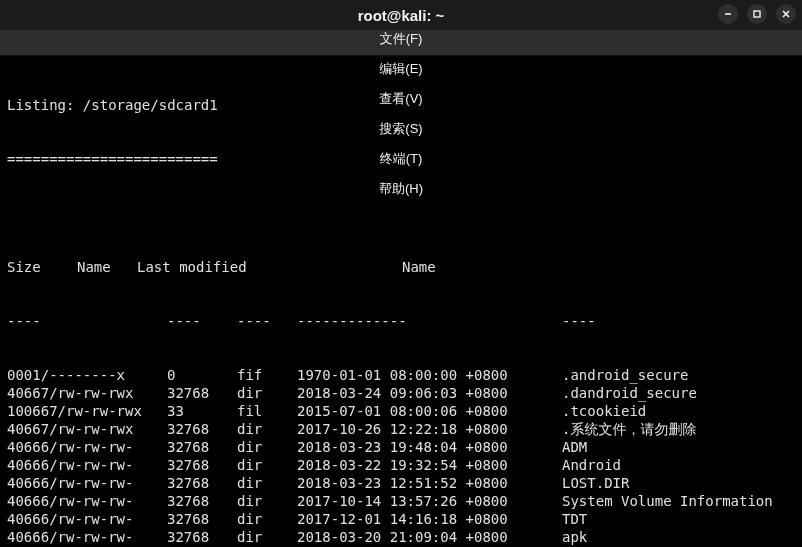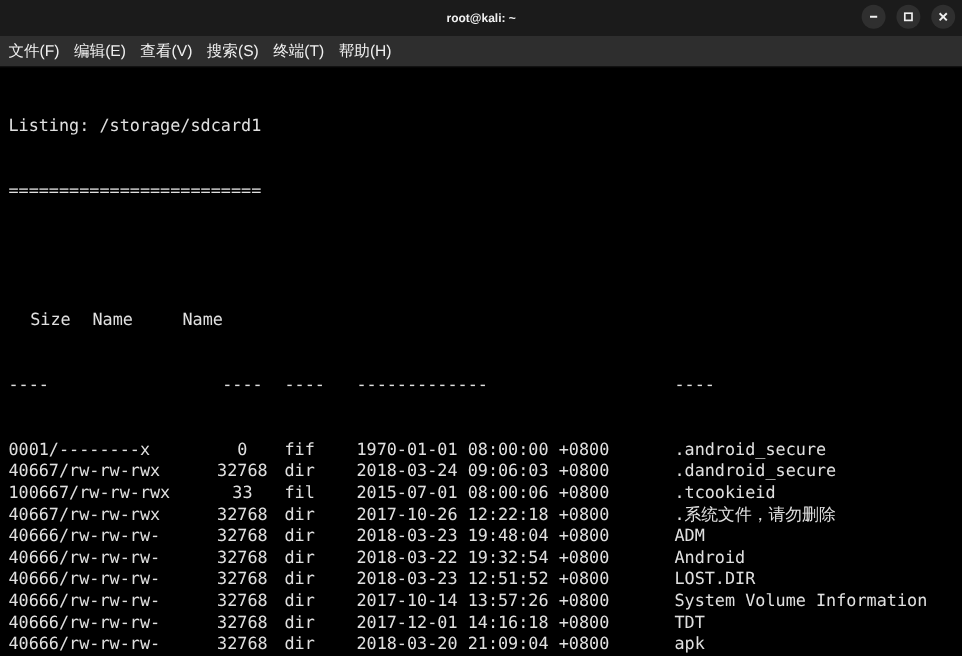--- a/index.html
+++ b/index.html
@@ -15,21 +15,21 @@
       overflow: hidden;
     }
     .titlebar {
       background: #1b1b1b;
       height: 30px;
       display: flex;
       align-items: center;
       justify-content: center;
       position: relative;
       color: #f0f0f0;
-      font-size: 10px;
+      font-size: 15px;
       font-weight: bold;
     }
     .titlebar-controls {
       position: absolute;
       right: 6px;
       top: 4px;
       display: flex;
       gap: 9px;
     }
     .titlebar-btn {
@@ -49,37 +49,38 @@
     .menubar {
       background: #2e2e2e;
       height: 26px;
       display: flex;
       align-items: center;
       padding: 0 7px;
       gap: 12px;
       color: #f0f0f0;
       font-size: 13px;
       border-bottom: 1px solid #111;
+      flex-direction: column;
     }
     .menu-item {
       cursor: pointer;
     }
     .term {
       padding: 4px 7px;
       font-family: "DejaVu Sans Mono", Menlo, Consolas, monospace;
       font-size: 14px;
       line-height: 18px;
       color: #e0e0e0;
       background: #000;
       white-space: pre;
       height: calc(100% - 56px);
     }
     .term-row { height: 18px; display: flex; }
     .col-mode  { display:inline-block; width: 160px; }
-    .col-size  { display:inline-block; width: 70px; text-align: center; }
+    .col-size  { display:inline-block; width: 70px; }
     .col-type  { display:inline-block; width: 60px; }
     .col-date  { display:inline-block; width: 250px; }
     .col-name  { display:inline-block;margin-left:15px; }
     @keyframes blink {
       0%,49% { opacity: 1; }
       50%,100% { opacity: 0; }
     }
   </style>
 </head>
 <body>
@@ -112,18 +113,18 @@
   <span class="menu-item">查看(V)</span>
   <span class="menu-item">搜索(S)</span>
   <span class="menu-item">终端(T)</span>
   <span class="menu-item">帮助(H)</span>
 </div>
 
 <div class="term">
   <div class="term-row">Listing: /storage/sdcard1</div>
   <div class="term-row">=========================</div>
   <div class="term-row"></div>
-  <div class="term-row"><span class="col-size">Size</span><span class="col-type">Name</span><span class="col-name">Name</span></div>
+  <div class="term-row"><span class="col-size">Size</span><span class="col-type">Name</span><span class="col-date">Last modified</span><span class="col-name">Name</span></div>
   <div class="term-row"><span class="col-mode">----</span><span class="col-size">----</span><span class="col-type">----</span><span class="col-date">-------------</span><span class="col-name">----</span></div>
   <div id="rows-host"><div class="term-row"><span class="col-mode">0001/--------x</span><span class="col-size">0</span><span class="col-type">fif</span><span class="col-date">1970-01-01 08:00:00 +0800</span><span class="col-name">.android_secure</span></div><div class="term-row"><span class="col-mode">40667/rw-rw-rwx</span><span class="col-size">32768</span><span class="col-type">dir</span><span class="col-date">2018-03-24 09:06:03 +0800</span><span class="col-name">.dandroid_secure</span></div><div class="term-row"><span class="col-mode">100667/rw-rw-rwx</span><span class="col-size">33</span><span class="col-type">fil</span><span class="col-date">2015-07-01 08:00:06 +0800</span><span class="col-name">.tcookieid</span></div><div class="term-row"><span class="col-mode">40667/rw-rw-rwx</span><span class="col-size">32768</span><span class="col-type">dir</span><span class="col-date">2017-10-26 12:22:18 +0800</span><span class="col-name">.系统文件，请勿删除</span></div><div class="term-row"><span class="col-mode">40666/rw-rw-rw-</span><span class="col-size">32768</span><span class="col-type">dir</span><span class="col-date">2018-03-23 19:48:04 +0800</span><span class="col-name">ADM</span></div><div class="term-row"><span class="col-mode">40666/rw-rw-rw-</span><span class="col-size">32768</span><span class="col-type">dir</span><span class="col-date">2018-03-22 19:32:54 +0800</span><span class="col-name">Android</span></div><div class="term-row"><span class="col-mode">40666/rw-rw-rw-</span><span class="col-size">32768</span><span class="col-type">dir</span><span class="col-date">2018-03-23 12:51:52 +0800</span><span class="col-name">LOST.DIR</span></div><div class="term-row"><span class="col-mode">40666/rw-rw-rw-</span><span class="col-size">32768</span><span class="col-type">dir</span><span class="col-date">2017-10-14 13:57:26 +0800</span><span class="col-name">System Volume Information</span></div><div class="term-row"><span class="col-mode">40666/rw-rw-rw-</span><span class="col-size">32768</span><span class="col-type">dir</span><span class="col-date">2017-12-01 14:16:18 +0800</span><span class="col-name">TDT</span></div><div class="term-row"><span class="col-mode">40666/rw-rw-rw-</span><span class="col-size">32768</span><span class="col-type">dir</span><span class="col-date">2018-03-20 21:09:04 +0800</span><span class="col-name">apk</span></div><div class="term-row"><span class="col-mode">40666/rw-rw-rw-</span><span class="col-size">32768</span><span class="col-type">dir</span><span class="col-date">2018-03-24 09:05:44 +0800</span><span class="col-name">ftp</span></div></div>
   
   
 </div>
 
 </body></html>

